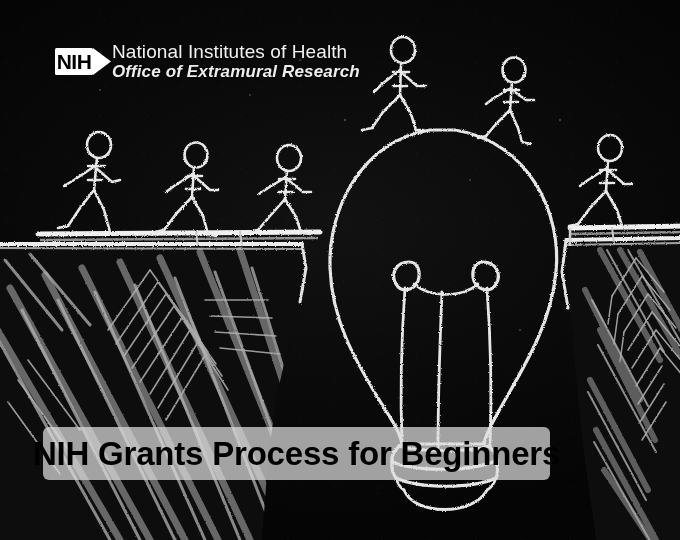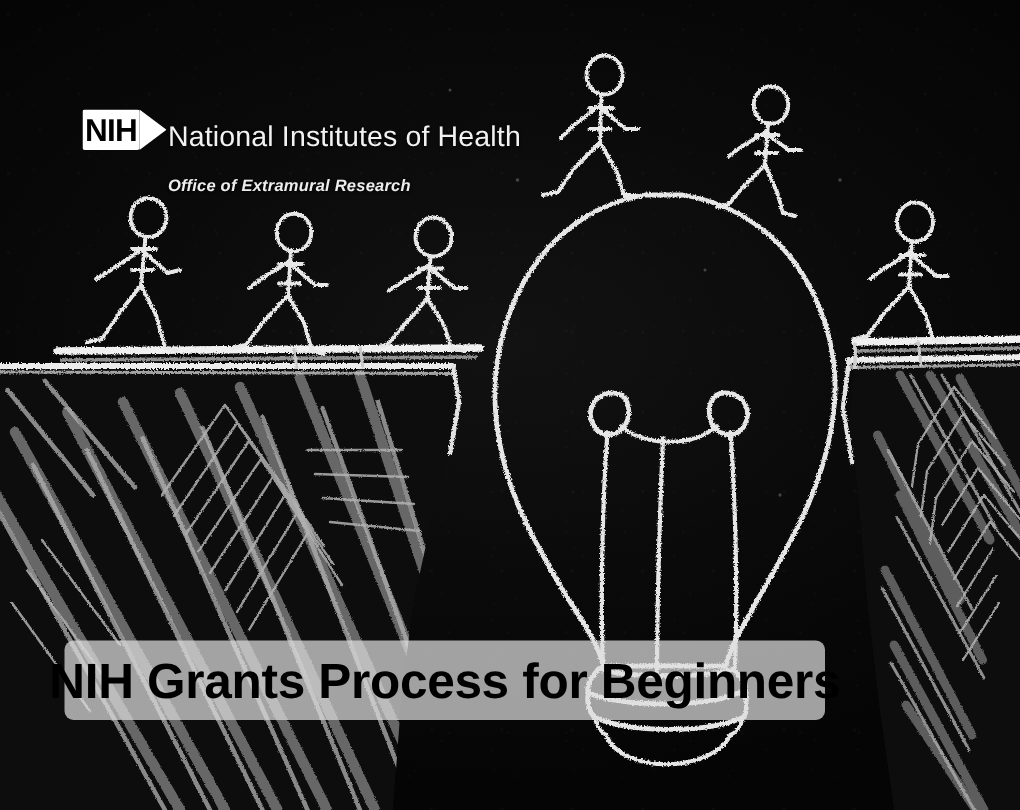--- a/index.html
+++ b/index.html
@@ -44,30 +44,29 @@
   }
   .logo-mark{ display:block; }
   .logo-text{ line-height:1; }
   .logo-title{
     display:block;
     color:#f2f2f2;
     font-size:19px;
     letter-spacing:.1px;
     white-space:nowrap;
     text-shadow:0 1px 2px rgba(0,0,0,.9);
-    margin-top:40px;
   }
   .logo-sub{
     display:block;
     color:#ededed;
-    font-size:11px;
+    font-size:17px;
     font-weight:bold;
     font-style:italic;
     letter-spacing:.15px;
-    margin-top:18px;
+    margin-top:2px;
     white-space:nowrap;
     text-shadow:0 1px 2px rgba(0,0,0,.9);
   }
 
   
   .title-banner{
     position:absolute;
     left:43px; top:427px;
     width:507px; height:53px;
     background:rgba(222,222,222,.72);

